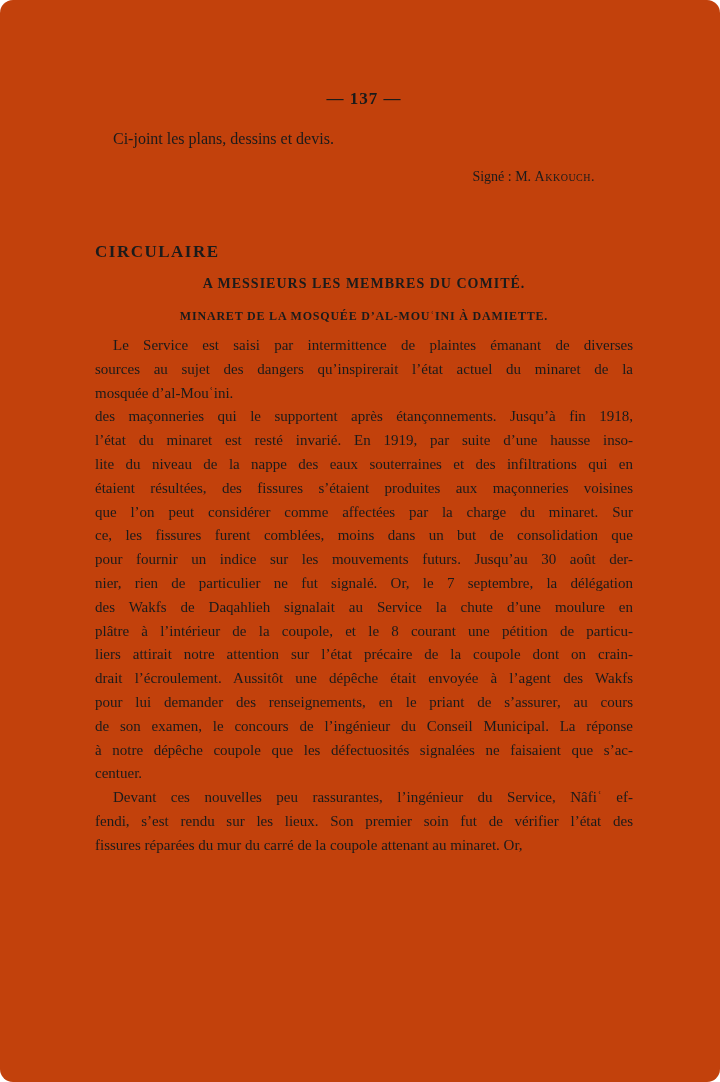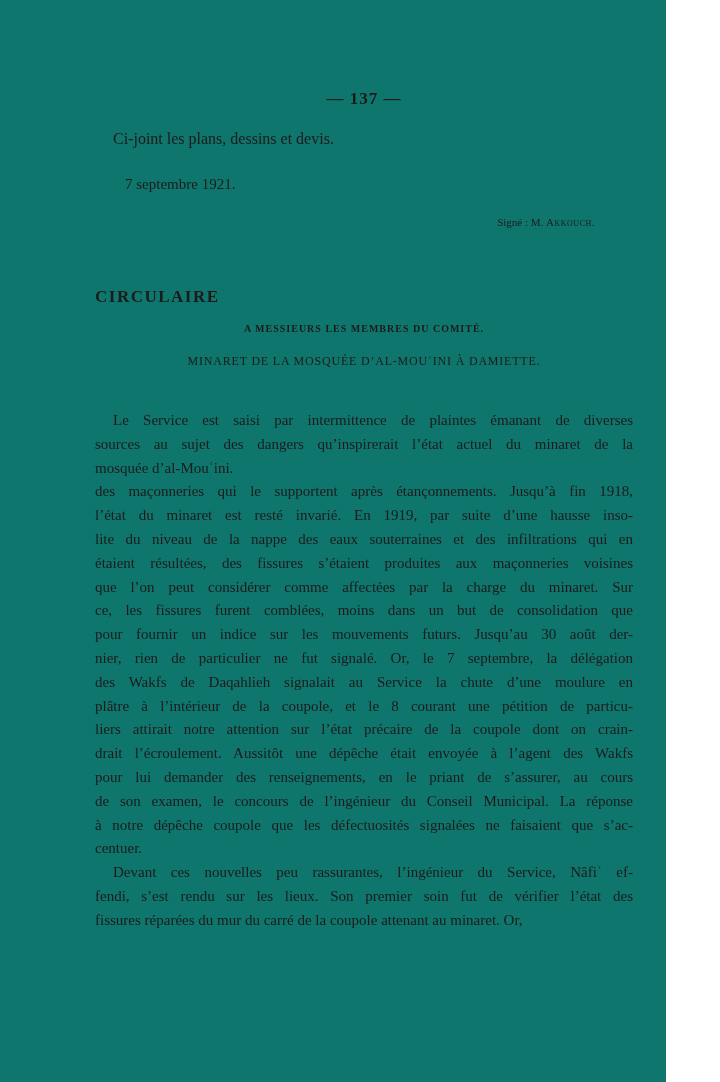--- a/index.html
+++ b/index.html
@@ -2,26 +2,27 @@
 <html><head>
 <meta charset="utf-8">
 <style>
   html, body {
     margin: 0;
     padding: 0;
     background: #ffffff;
   }
   .page {
     position: relative;
-    width: 666px;
+    width: 720px;
     height: 1082px;
-    background: #0f766e;
+    background: #c2410c;
     color: #1b1b1b;
     font-family: "Liberation Serif", "DejaVu Serif", serif;
     overflow: hidden;
+    border-radius: 13px;
   }
   .content {
     position: absolute;
     left: 95px;
     top: 0;
     width: 538px;
   }
   .page-number {
     margin-top: 88px;
     text-align: center;
@@ -37,55 +38,55 @@
     text-indent: 18px;
   }
   .date-line {
     margin-top: 23px;
     font-size: 15px;
     line-height: 22px;
     padding-left: 30px;
   }
   .signature-line {
     margin-top: 16px;
-    font-size: 11px;
+    font-size: 14px;
     line-height: 22px;
     text-align: right;
     padding-right: 38px;
   }
   .signature-name {
     font-variant: small-caps;
     letter-spacing: 0.5px;
   }
   .circular-title {
     margin-top: 54px;
     text-align: left;
     font-size: 17px;
     font-weight: 700;
     line-height: 20px;
     letter-spacing: 1.5px;
   }
   .circular-subtitle {
     margin-top: 13px;
     text-align: center;
-    font-size: 10px;
+    font-size: 14px;
     font-weight: 700;
     line-height: 18px;
     letter-spacing: 1px;
   }
   .circular-subject {
     margin-top: 15px;
     text-align: center;
     font-size: 12px;
-    font-weight: 400;
+    font-weight: 700;
     line-height: 16px;
     letter-spacing: 0.8px;
   }
   .body-text {
-    margin-top: 40px;
+    margin-top: 10px;
     font-size: 15px;
   }
   .paragraph {
     margin: 0;
   }
   .line {
     line-height: 23.8px;
     white-space: normal;
     text-align: justify;
     text-align-last: justify;
@@ -101,21 +102,20 @@
 </head>
 <body>
 
 <div class="page">
   <div class="content">
 
     <div class="page-number">— 137 —</div>
 
     <div class="intro-line">Ci-joint les plans, dessins et devis.</div>
 
-    <div class="date-line">7 septembre 1921.</div>
 
     <div class="signature-line">
       <span>Signé : M. </span><span class="signature-name">Akkouch.</span>
     </div>
 
     <div class="circular-title">CIRCULAIRE</div>
 
     <div class="circular-subtitle">A MESSIEURS LES MEMBRES DU COMITÉ.</div>
 
     <div class="circular-subject">MINARET DE LA MOSQUÉE D’AL-MOUʿINI À DAMIETTE.</div>

